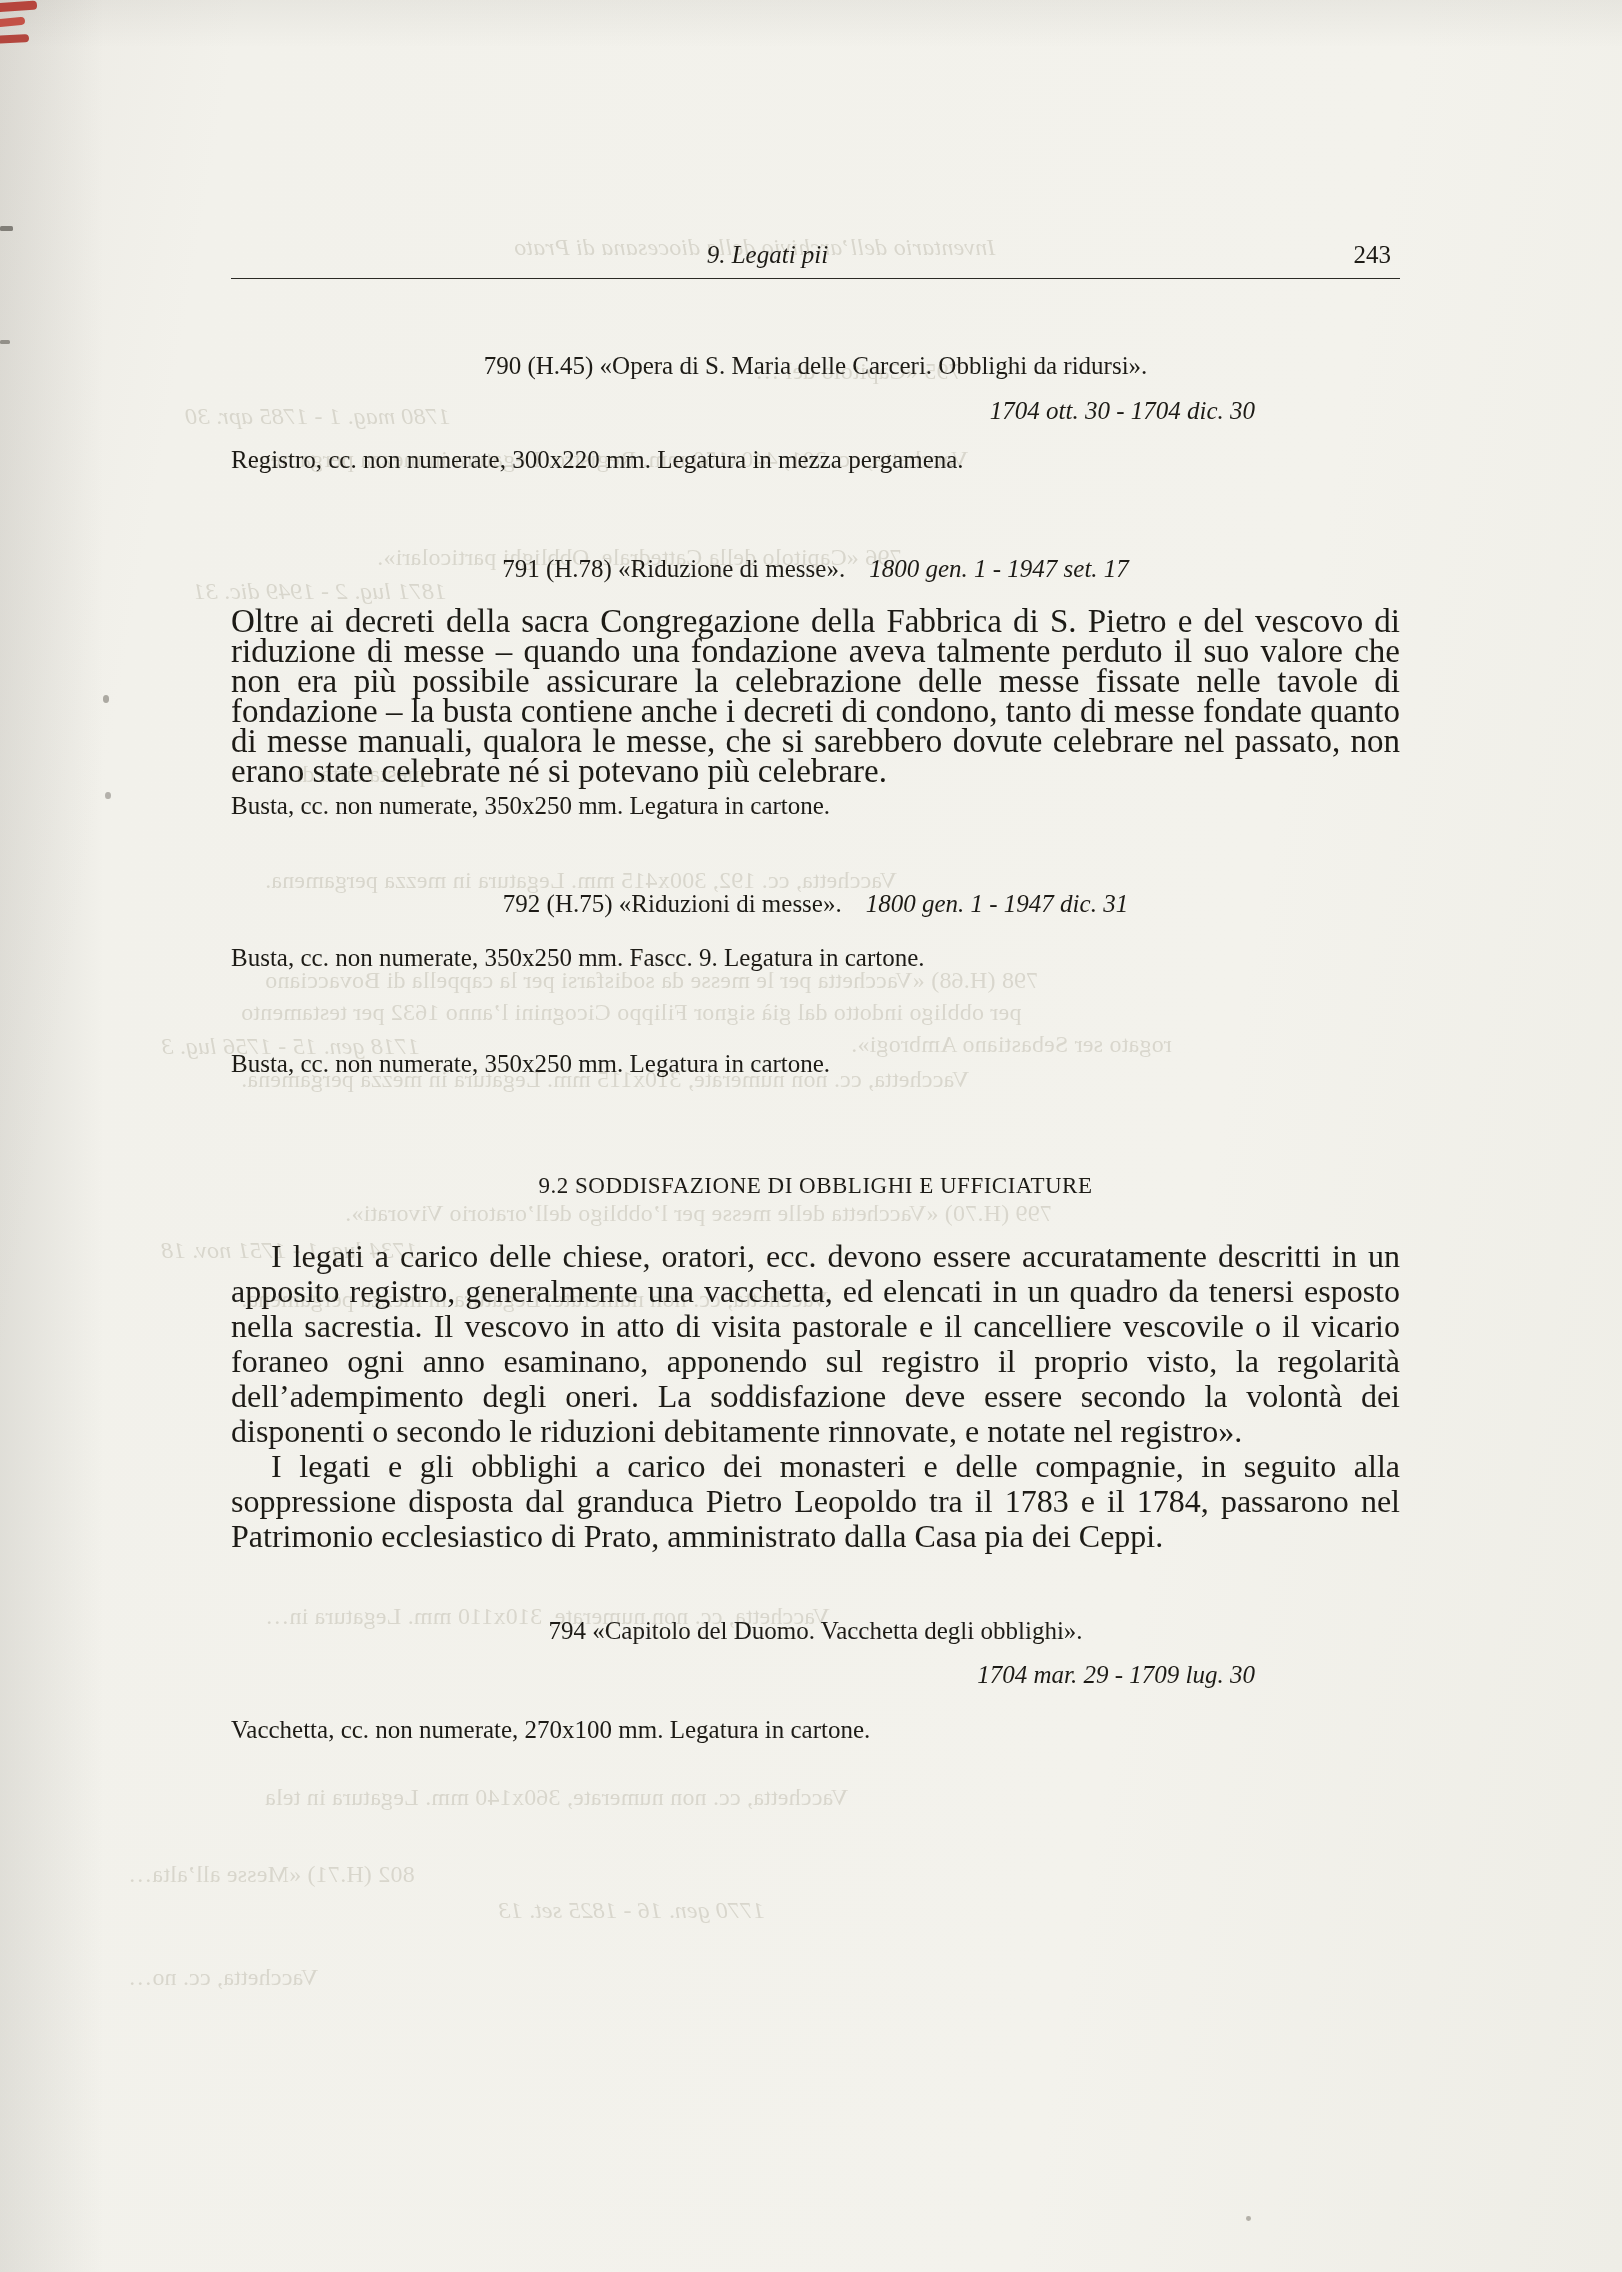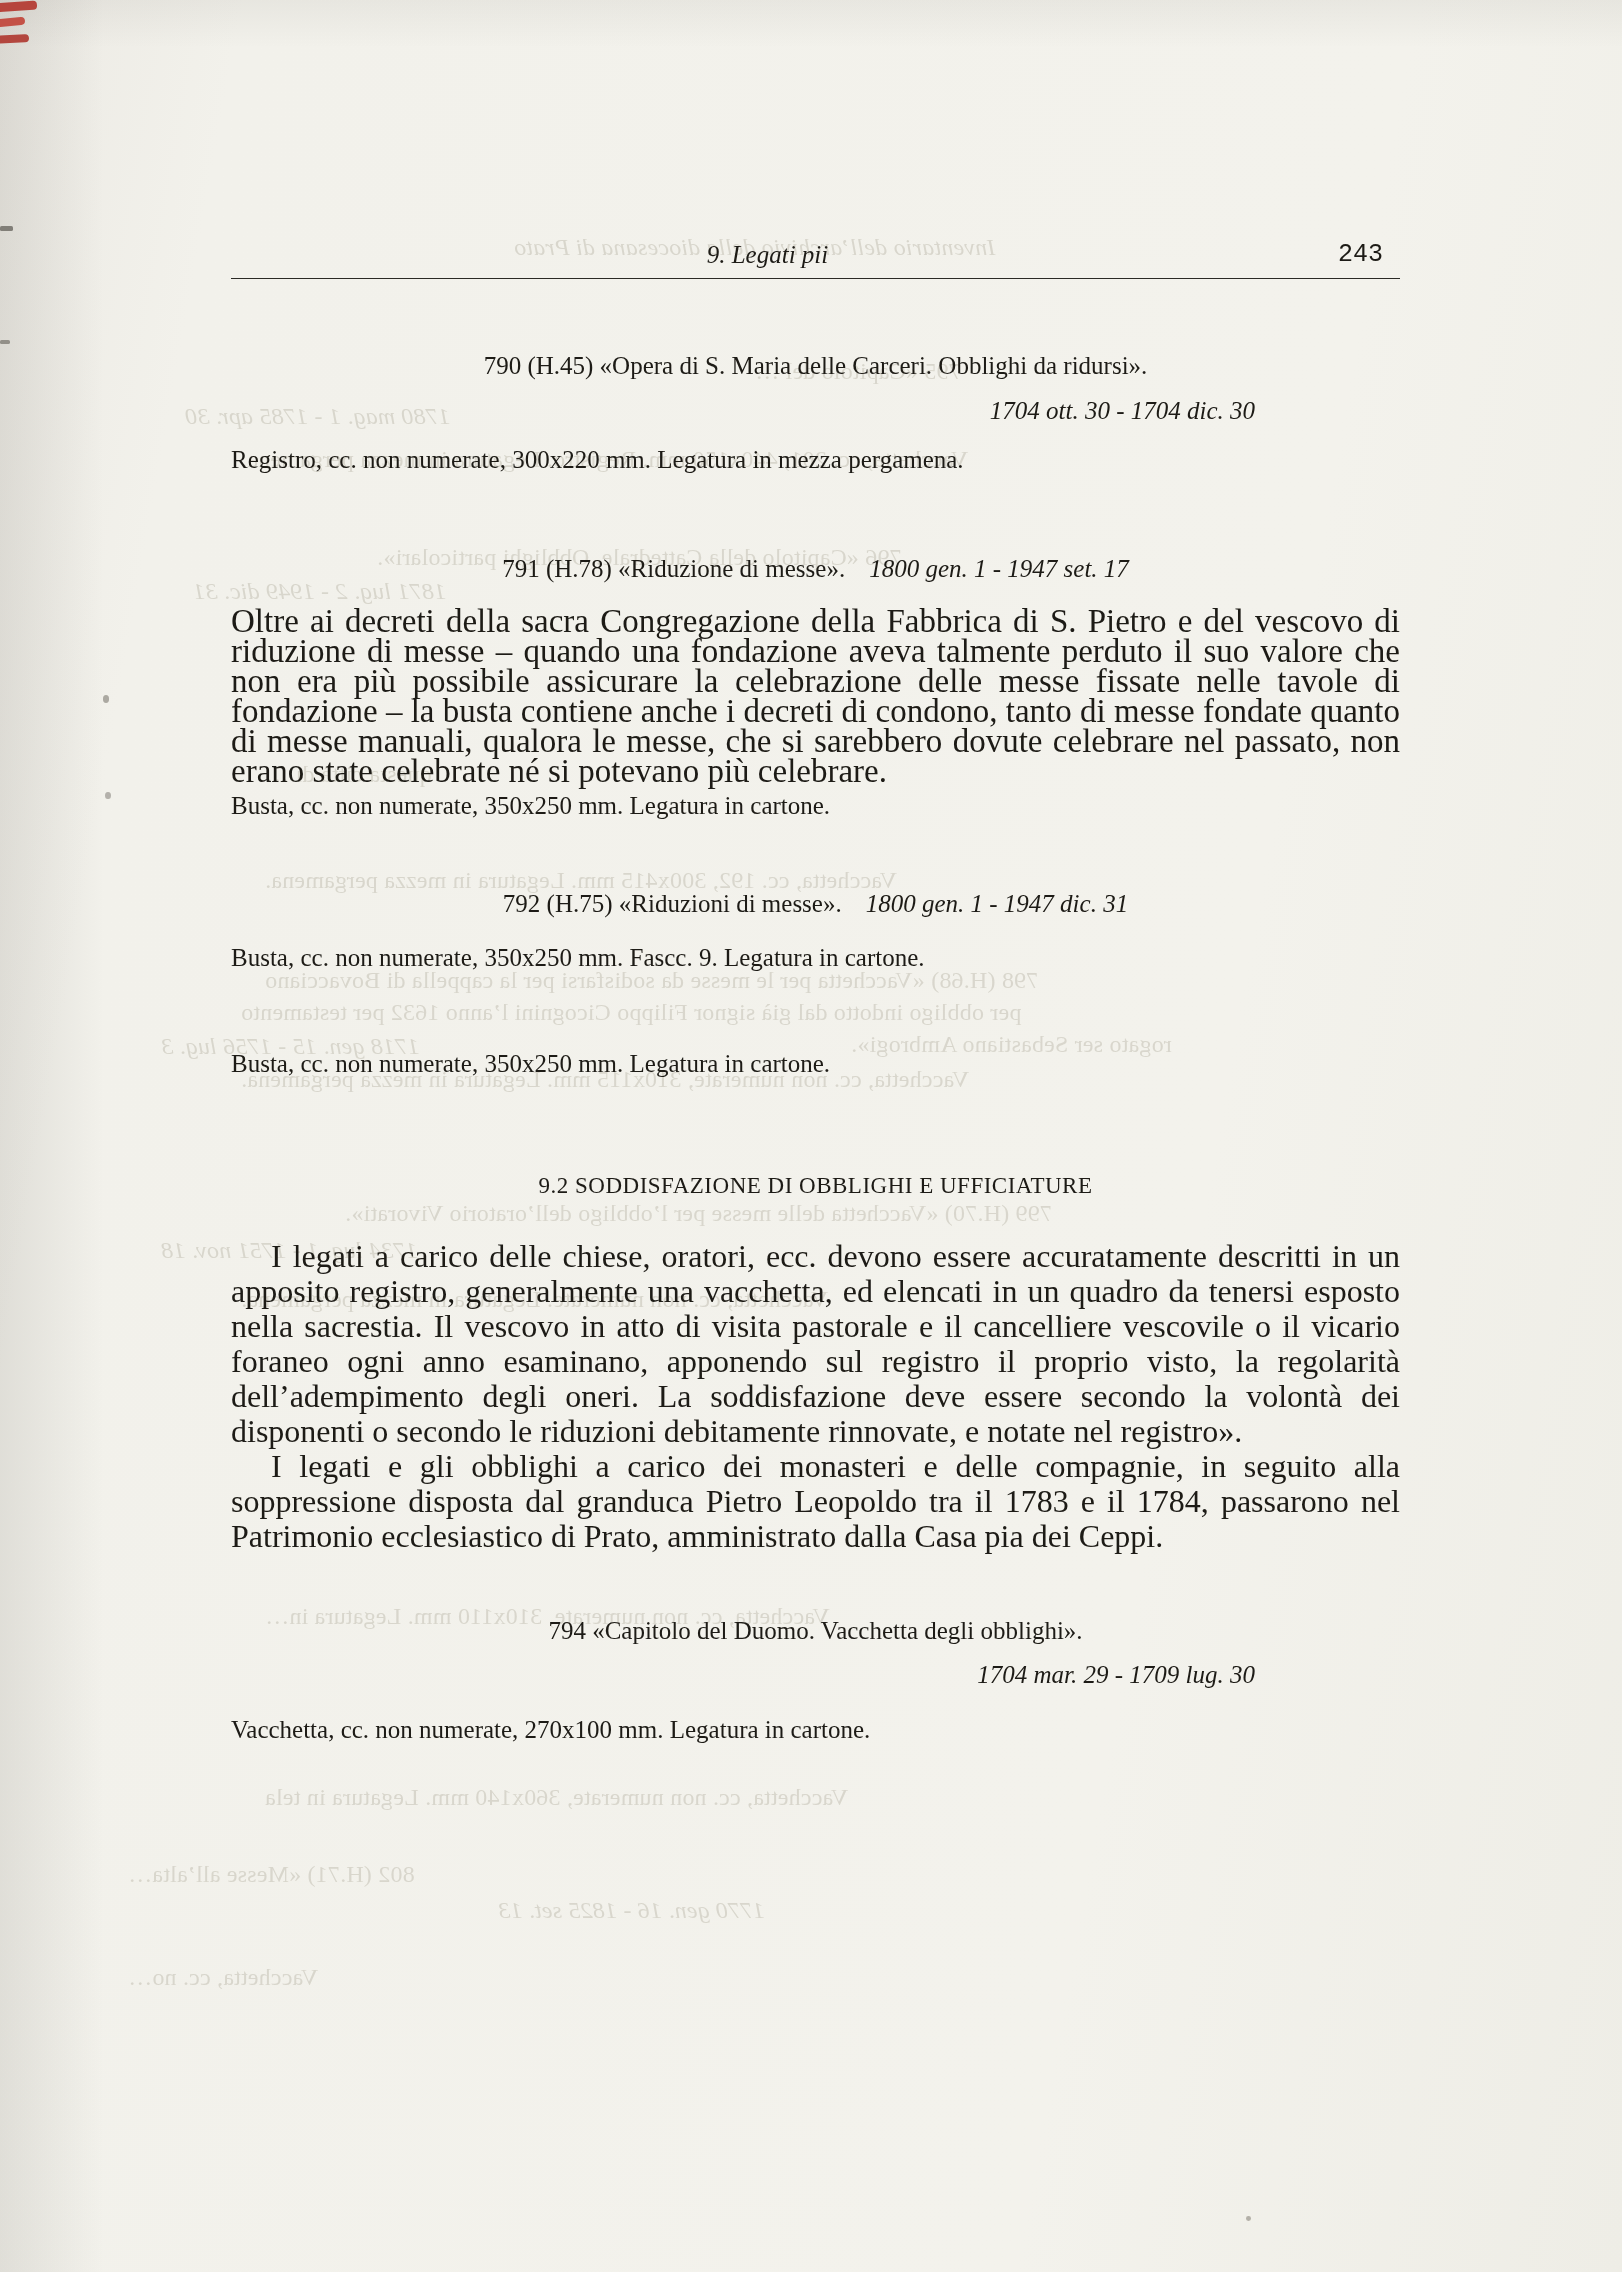--- a/index.html
+++ b/index.html
@@ -62,21 +62,21 @@
   .sp2{left:105px;top:792px;width:5.6px;height:7.2px;border-radius:50%;background:#57534a;opacity:.4;}
   .sp3{left:1246px;top:2216px;width:4.8px;height:4.8px;border-radius:50%;background:#8a867c;opacity:.6;}
 
   
   .content{
     position:absolute;left:231px;top:239px;width:1169px;
     font-size:25px;line-height:32px;
   }
   .pghead{position:relative;height:34px;}
   .pgtitle{position:absolute;left:0;right:96px;text-align:center;font-style:italic;}
-  .pgnum{position:absolute;right:17px;top:0;font-family:Liberation Mono, monospace;}
+  .pgnum{position:absolute;right:9px;top:0;}
   .rule{border-bottom:1.6px solid #2b2a25;margin-top:4.8px;}
 
   .entry .eline{display:flex;justify-content:center;align-items:baseline;}
   .edate-inline{font-style:italic;white-space:nowrap;padding-left:24px;}
   .edate{text-align:right;font-style:italic;padding-right:145px;margin-top:13px;}
   .edesc{margin-top:17px;}
   .enote{
     margin:21px 0 0 0;text-align:justify;
     font-size:33px;line-height:30px;
   }

